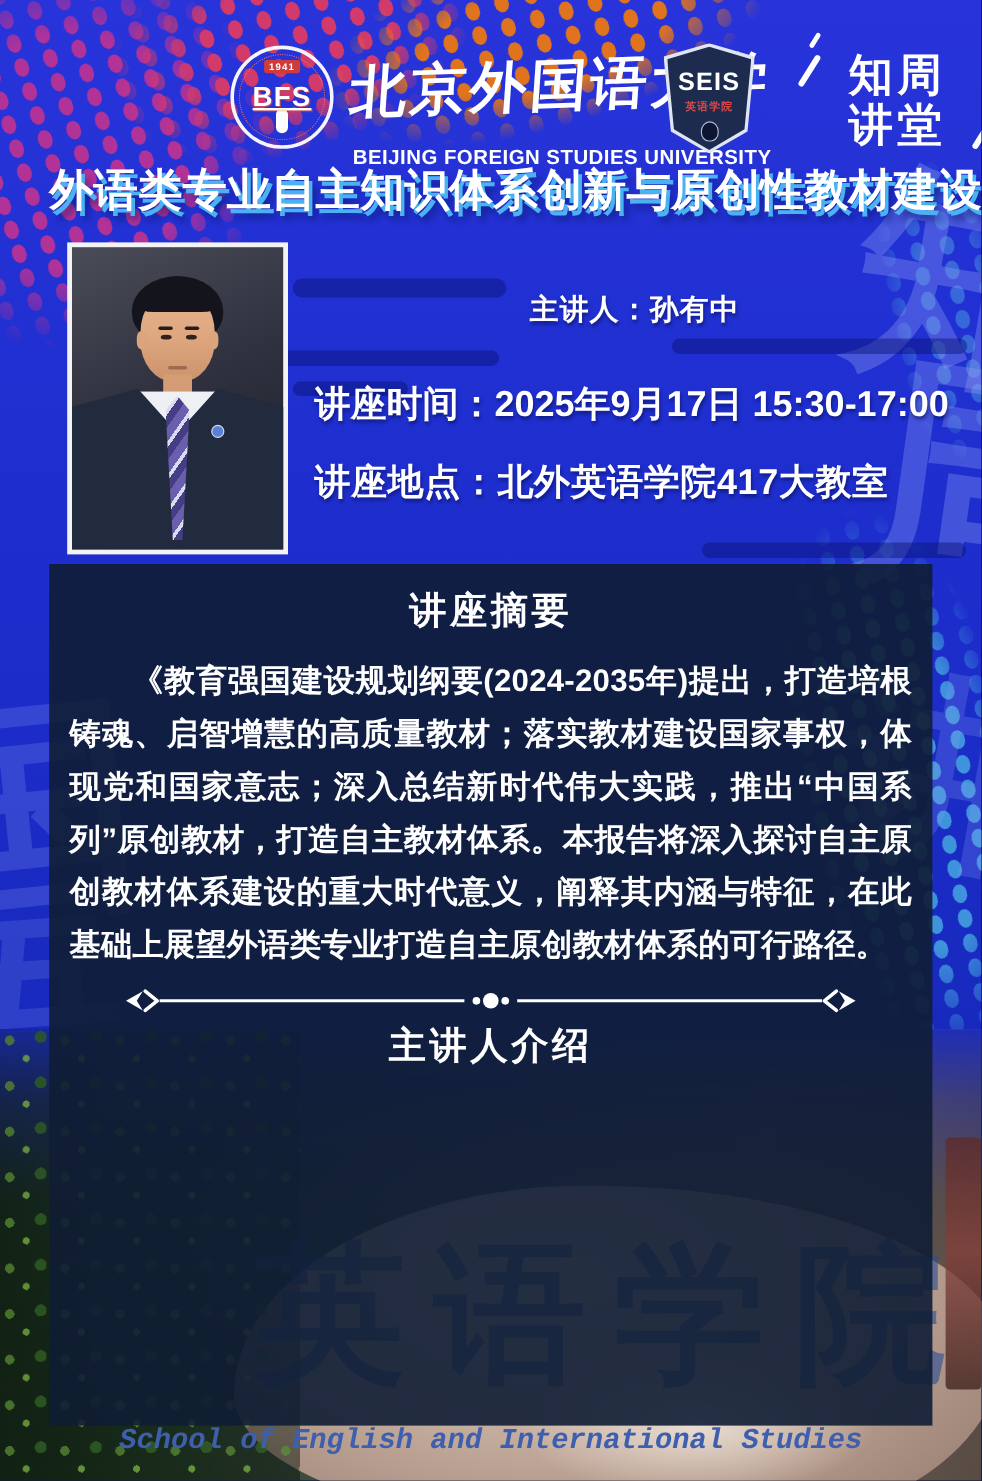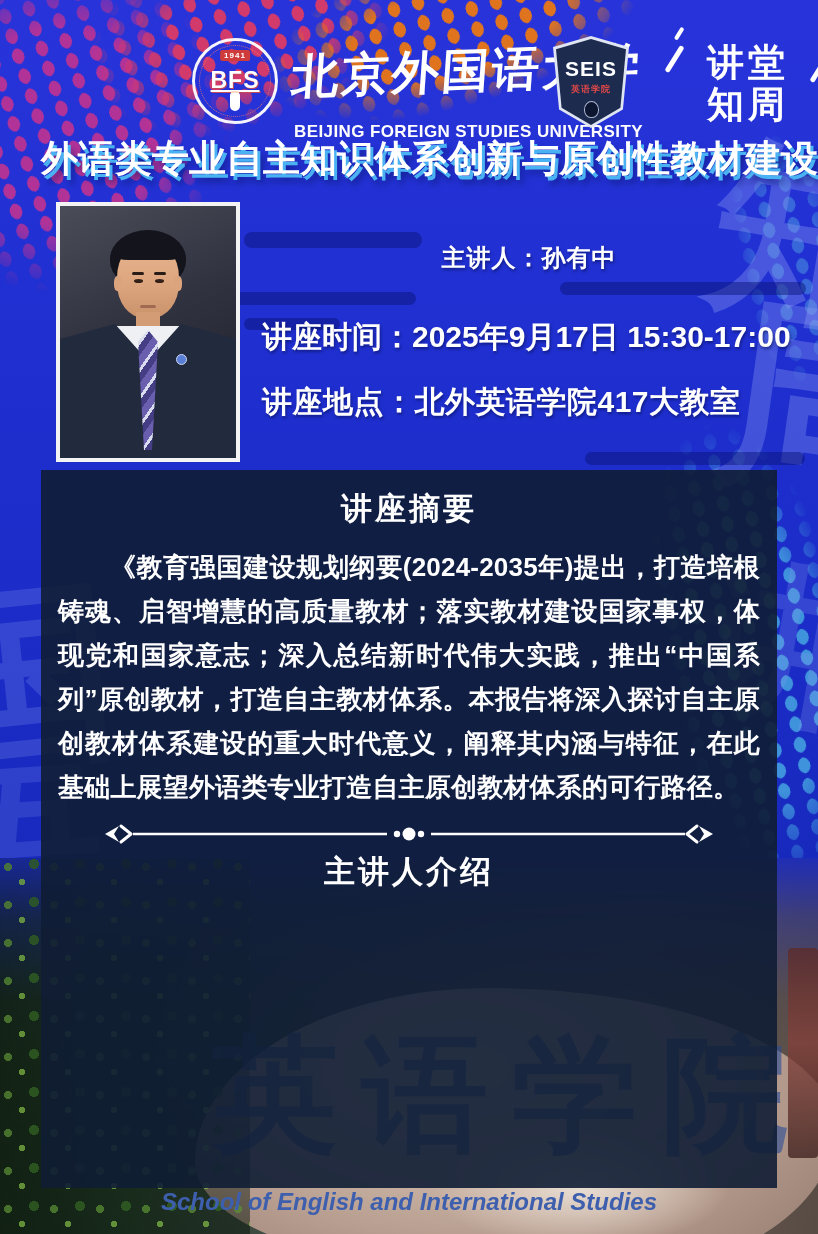--- a/index.html
+++ b/index.html
@@ -51,21 +51,21 @@
   .stone{position:absolute;left:195px;top:130px;width:640px;height:290px;
     border-radius:46% 54% 38% 52%/60% 48% 52% 40%;
     background:radial-gradient(ellipse at 42% 28%,#dccabd 0%,#c9b2a3 38%,#ae9486 66%,#8d7466 100%);}
   .stone-hi{position:absolute;left:430px;top:270px;width:300px;height:120px;border-radius:50%;
     background:radial-gradient(ellipse,#e9ddd2 0%,rgba(233,221,210,0) 70%);}
   .red-pole{position:absolute;left:788px;top:90px;width:30px;height:210px;
     background:linear-gradient(180deg,#5c2a26,#86403a 45%,#3c1d1a);opacity:.75;border-radius:4px;}
   .stone-chars{position:absolute;left:212px;top:1032px;font-size:126px;font-weight:bold;
     color:#2c4d96;opacity:.6;letter-spacing:24px;z-index:1;line-height:1;}
   .school-script{position:absolute;left:0;right:0;top:1188px;text-align:center;z-index:2;
-    font-family:Liberation Sans, sans-serif;font-style:italic;font-size:24px;color:#3d5fae;font-weight:bold;}
+    font-family:Liberation Mono, monospace;font-style:italic;font-size:24px;color:#3d5fae;font-weight:bold;}
   
   .header{position:absolute;left:0;top:34px;width:818px;height:100px;z-index:2;color:#fff;}
   .seal{position:absolute;left:192px;top:4px;width:86px;height:86px;border:3px solid rgba(255,255,255,.95);
     border-radius:50%;box-sizing:border-box;}
   .seal-inner{position:absolute;inset:4px;border:1px dotted rgba(245,120,110,.85);border-radius:50%;}
   .seal-year{position:absolute;left:50%;top:9px;transform:translateX(-50%);background:#cf3b3b;color:#fff;
     font-size:8px;font-weight:bold;padding:1px 4px;border-radius:2px;letter-spacing:1px;}
   .seal-abbr{position:absolute;left:50%;top:26px;transform:translateX(-50%);font-size:23px;font-weight:bold;
     letter-spacing:1px;text-shadow:1px 1px 0 #c2485a;text-decoration:underline;}
   .seal-torch{position:absolute;left:50%;top:52px;transform:translateX(-50%);width:10px;height:18px;
@@ -176,25 +176,25 @@
     <div class="en-name">BEIJING FOREIGN STUDIES UNIVERSITY</div>
     <div class="shield">
       <div class="shield-in">
         <div class="shield-abbr">SEIS</div>
         <div class="shield-cn">英语学院</div>
         <div class="shield-crest"></div>
       </div>
     </div>
     <div class="series">
       <span class="slash slash-tl"></span>
+      <div>知周</div>
       <div style="position:relative;">
         <span>讲堂</span>
         <span class="slash slash-br"></span>
       </div>
-      <div>知周</div>
     </div>
   </div>
 
   <div class="title">外语类专业自主知识体系创新与原创性教材建设</div>
 
   <div class="photo-frame">
     <div class="photo">
       <div class="hair"></div>
       <div class="face"></div>
       <div class="fringe"></div>

